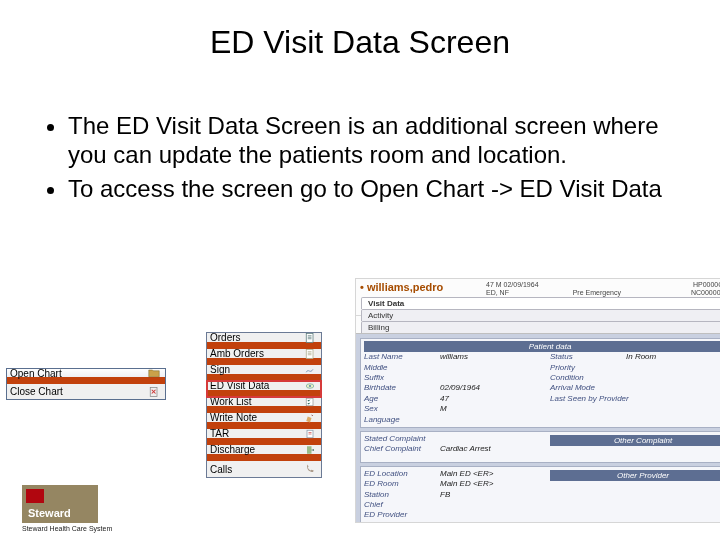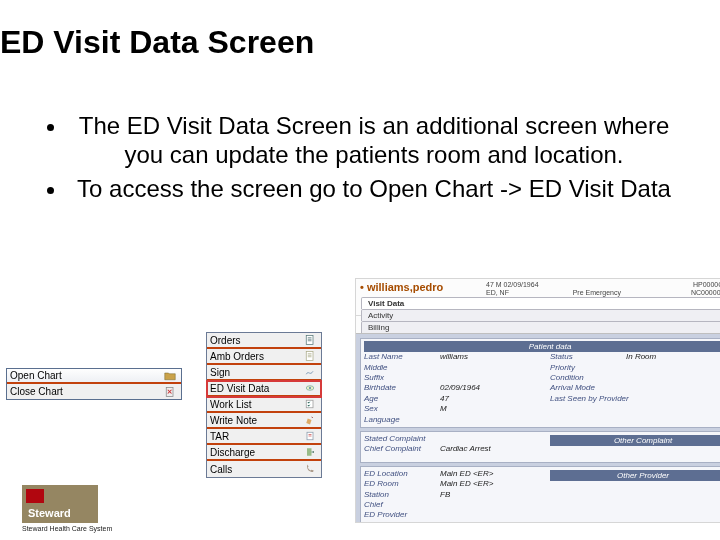--- a/index.html
+++ b/index.html
@@ -4,53 +4,52 @@
 <style>
   * { box-sizing: border-box; margin: 0; padding: 0; }
   body {
     width: 720px; height: 540px;
     background: #fff;
     font-family: Arial, sans-serif;
     color: #000;
     position: relative;
   }
   .title {
-    text-align: left;
+    text-align: center;
     font-size: 32px;
-    font-weight: 700;
+    font-weight: 400;
     padding-top: 24px;
   }
   .bullets {
     padding: 50px 40px 0 68px;
   }
   .bullets li {
     font-size: 24px;
     line-height: 1.22;
     list-style: disc;
     margin-bottom: 4px;
-    text-align: center;
   }
   
   .shots {
     position: absolute; left: 0; top: 278px; right: 0; bottom: 0;
   }
   
   .menu-open {
     position: absolute; left: 6px; top: 90px;
-    width: 176px;
+    width: 160px;
     border: 1px solid #5a6f8f;
     background: #f0f0f0;
     font-size: 10px;
   }
   .menu-open .row, .menu-big .row {
     display: flex; align-items: center;
     justify-content: space-between;
     padding: 1px 3px;
     height: 15px;
-    border-bottom: 2px solid #c2410c;
+    border-bottom: 7px solid #c2410c;
   }
   .menu-open .row:last-child, .menu-big .row:last-child { border-bottom: none; }
   .menu-open .row:first-child {
     background: linear-gradient(#fefefe,#eef0f4);
   }
   .micon {
     width: 16px; height: 12px;
     display: inline-flex; align-items: center; justify-content: center;
     font-size: 10px;
     color: #3a3a55;

